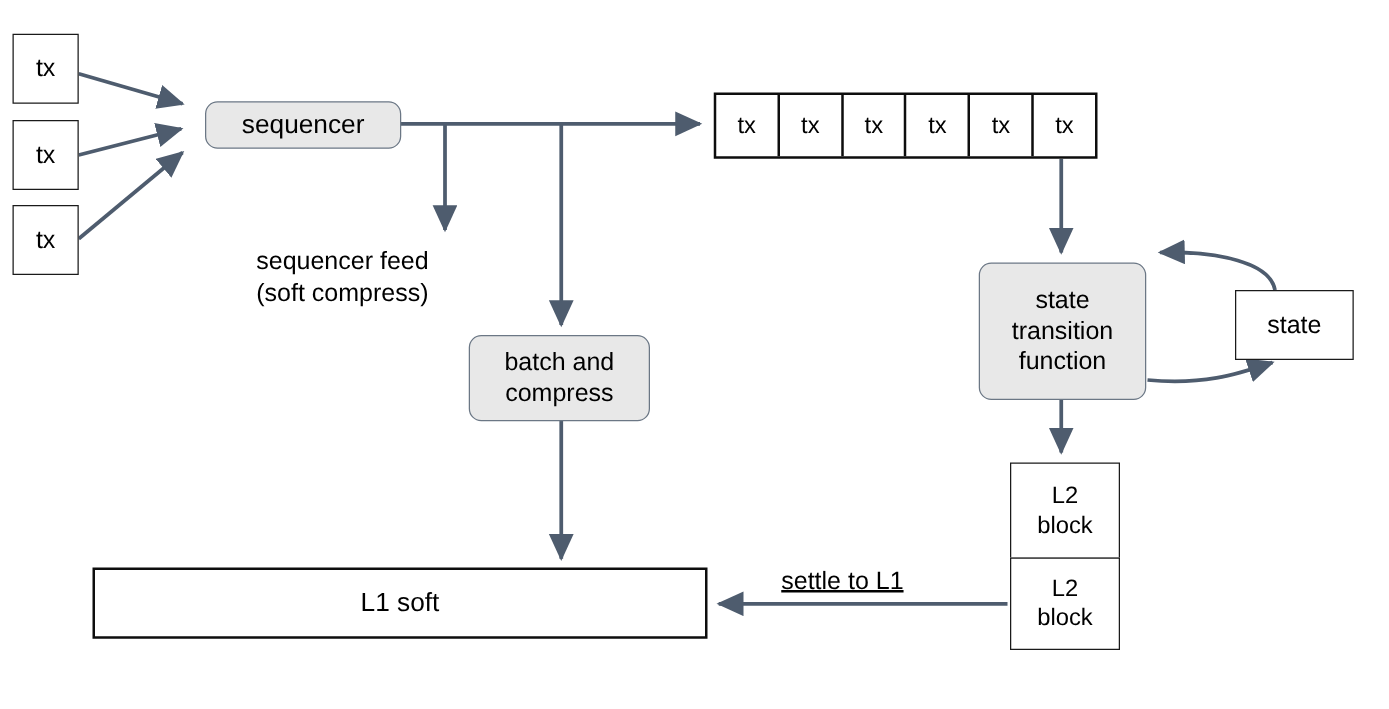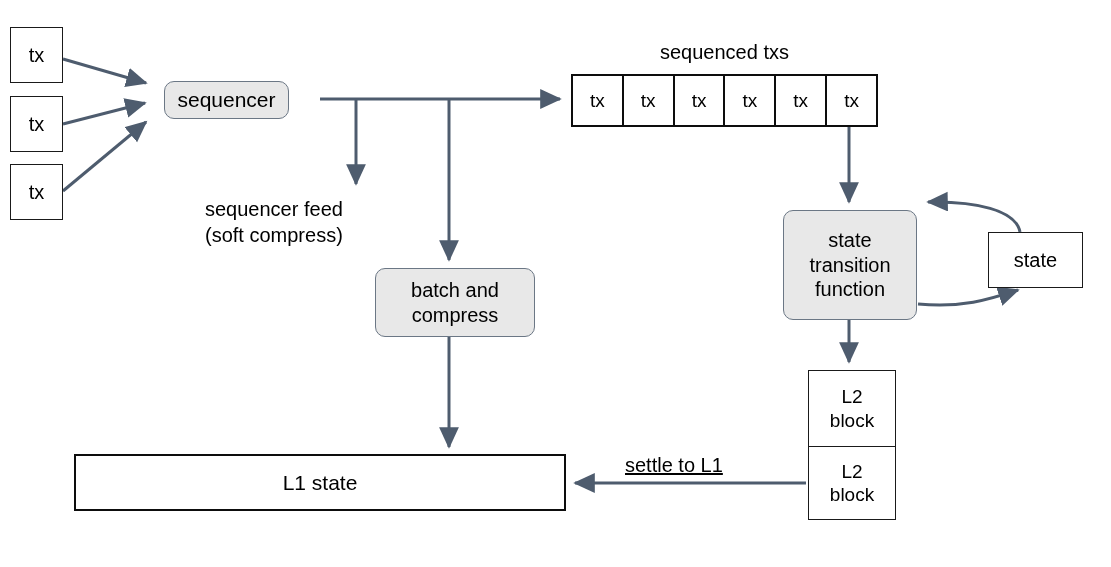--- a/index.html
+++ b/index.html
@@ -153,33 +153,32 @@
   <div class="node rect-thin" style="left:10px; top:27px; width:53px; height:56px; font-size:20px;">
     <span>tx</span>
   </div>
   <div class="node rect-thin" style="left:10px; top:96px; width:53px; height:56px; font-size:20px;">
     <span>tx</span>
   </div>
   <div class="node rect-thin" style="left:10px; top:164px; width:53px; height:56px; font-size:20px;">
     <span>tx</span>
   </div>
 
-  <div class="node proc" style="left:164px; top:81px; width:125px; height:38px; font-size:21px;">
+  <div class="node proc" style="left:164px; top:81px; width:157px; height:38px; font-size:21px;">
     <span>sequencer</span>
   </div>
 
   <div class="label" style="left:205px; top:197px; width:300px; font-size:20px; text-align:left;">sequencer feed
 (soft compress)</div>
 
-  <div class="node proc" style="left:375px; top:268px; width:160px; height:69px; font-size:20px;">
+  <div class="node proc" style="left:375px; top:268px; width:145px; height:69px; font-size:20px;">
     <span style="white-space:pre-line;">batch and
 compress</span>
   </div>
 
-  <div class="label" style="left:571px; top:40px; width:307px; font-size:20px; text-align:center;">sequenced txs</div>
 
   <div class="strip" style="left:571px; top:74px; width:307px; height:53px; font-size:19px;">
     <div class="strip-cell">tx</div>
     <div class="strip-cell">tx</div>
     <div class="strip-cell">tx</div>
     <div class="strip-cell">tx</div>
     <div class="strip-cell">tx</div>
     <div class="strip-cell">tx</div>
   </div>
 
@@ -198,16 +197,16 @@
 block</span>
   </div>
   <div class="node rect-thin" style="left:808px; top:446px; width:88px; height:74px; font-size:19px;">
     <span style="white-space:pre-line;">L2
 block</span>
   </div>
 
   <div class="label" style="left:625px; top:453px; width:180px; font-size:20px; text-align:left;text-decoration:underline;">settle to L1</div>
 
   <div class="node rect" style="left:74px; top:454px; width:492px; height:57px; font-size:21px;">
-    <span>L1 state</span>
+    <span>L1 soft</span>
   </div>
 
 </div>
 
 </body></html>

